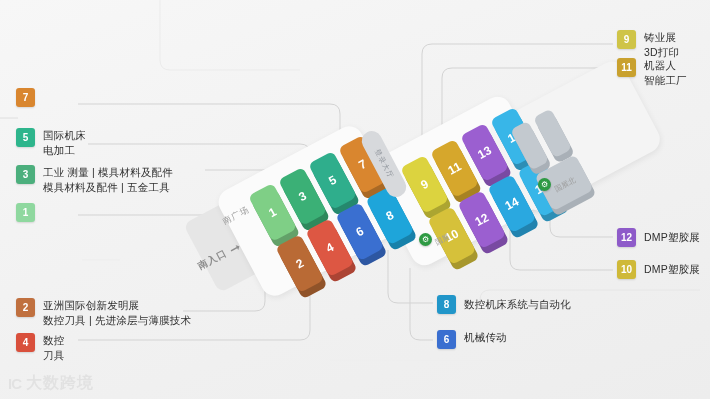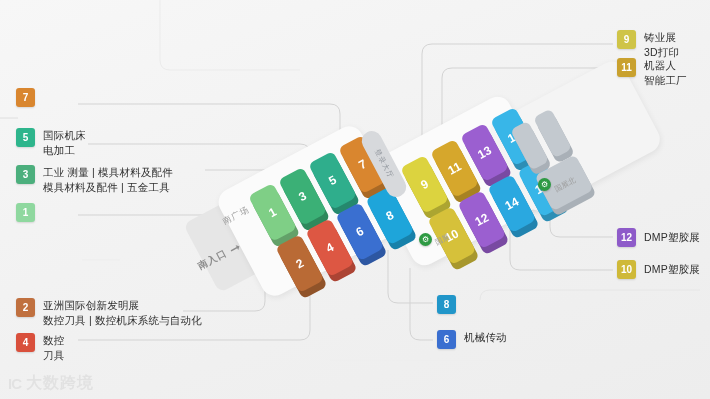--- a/index.html
+++ b/index.html
@@ -242,21 +242,21 @@
   </div>
 
   <div class="legend" style="left:16px;top:203px;">
     <div class="badge" style="background:#8fd89f">1</div>
   </div>
 
   <div class="legend" style="left:16px;top:298px;">
     <div class="badge" style="background:#c0703f">2</div>
     <div class="ltext">
       <span>亚洲国际创新发明展</span>
-      <span class="l2">数控刀具 | 数控机床系统与自动化</span>
+      <span class="l2">数控刀具 | 先进涂层与薄膜技术</span>
     </div>
   </div>
 
   <div class="legend" style="left:16px;top:333px;">
     <div class="badge" style="background:#d9503c">4</div>
     <div class="ltext">
       <span>数控</span>
       <span class="l2">刀具</span>
     </div>
   </div>
@@ -286,20 +286,23 @@
 
   <div class="legend" style="left:617px;top:260px;align-items:center;">
     <div class="badge" style="background:#cfb938">10</div>
     <div class="ltext">
       <span>DMP塑胶展</span>
     </div>
   </div>
 
   <div class="legend" style="left:437px;top:295px;align-items:center;">
     <div class="badge" style="background:#2196c9">8</div>
+    <div class="ltext">
+      <span>数控机床系统与自动化</span>
+    </div>
   </div>
 
   <div class="legend" style="left:437px;top:330px;">
     <div class="badge" style="background:#3a6fd0">6</div>
     <div class="ltext">
       <span class="l2">机械传动</span>
     </div>
   </div>
 
   <div class="watermark">

